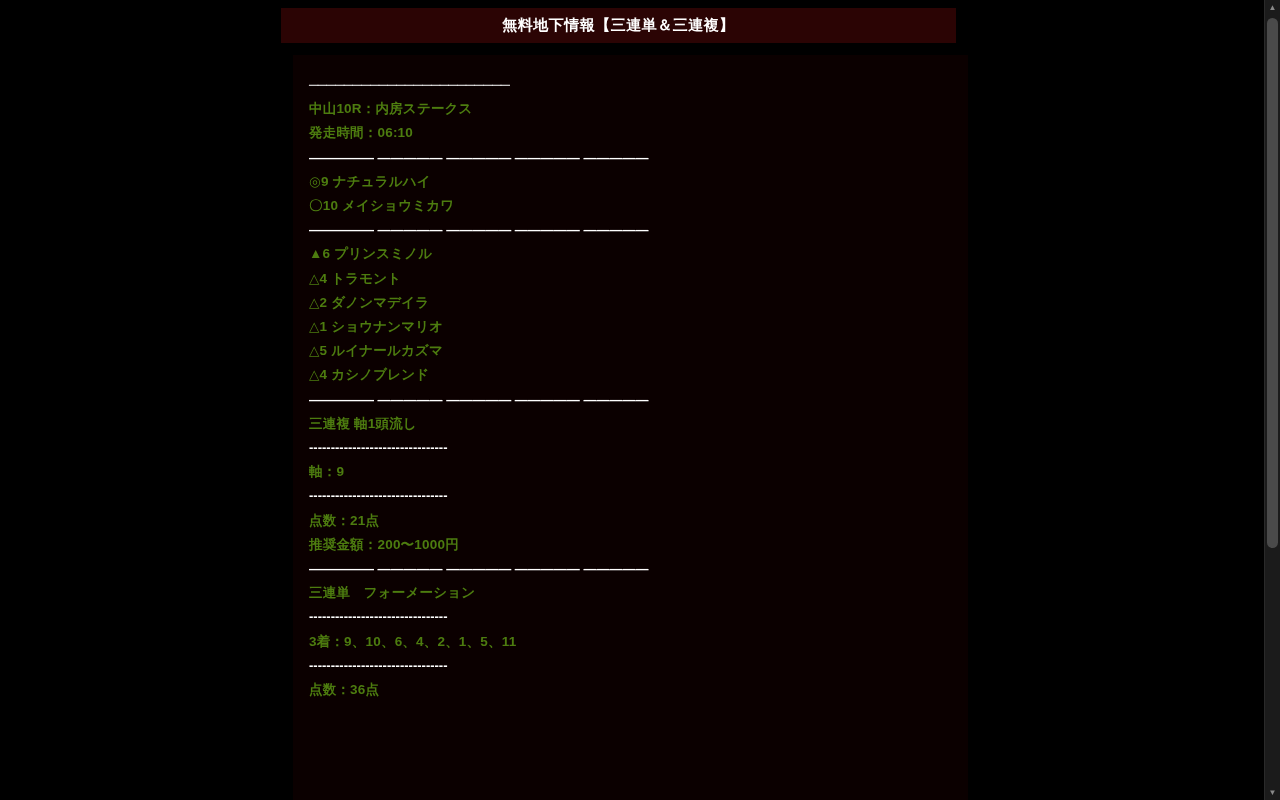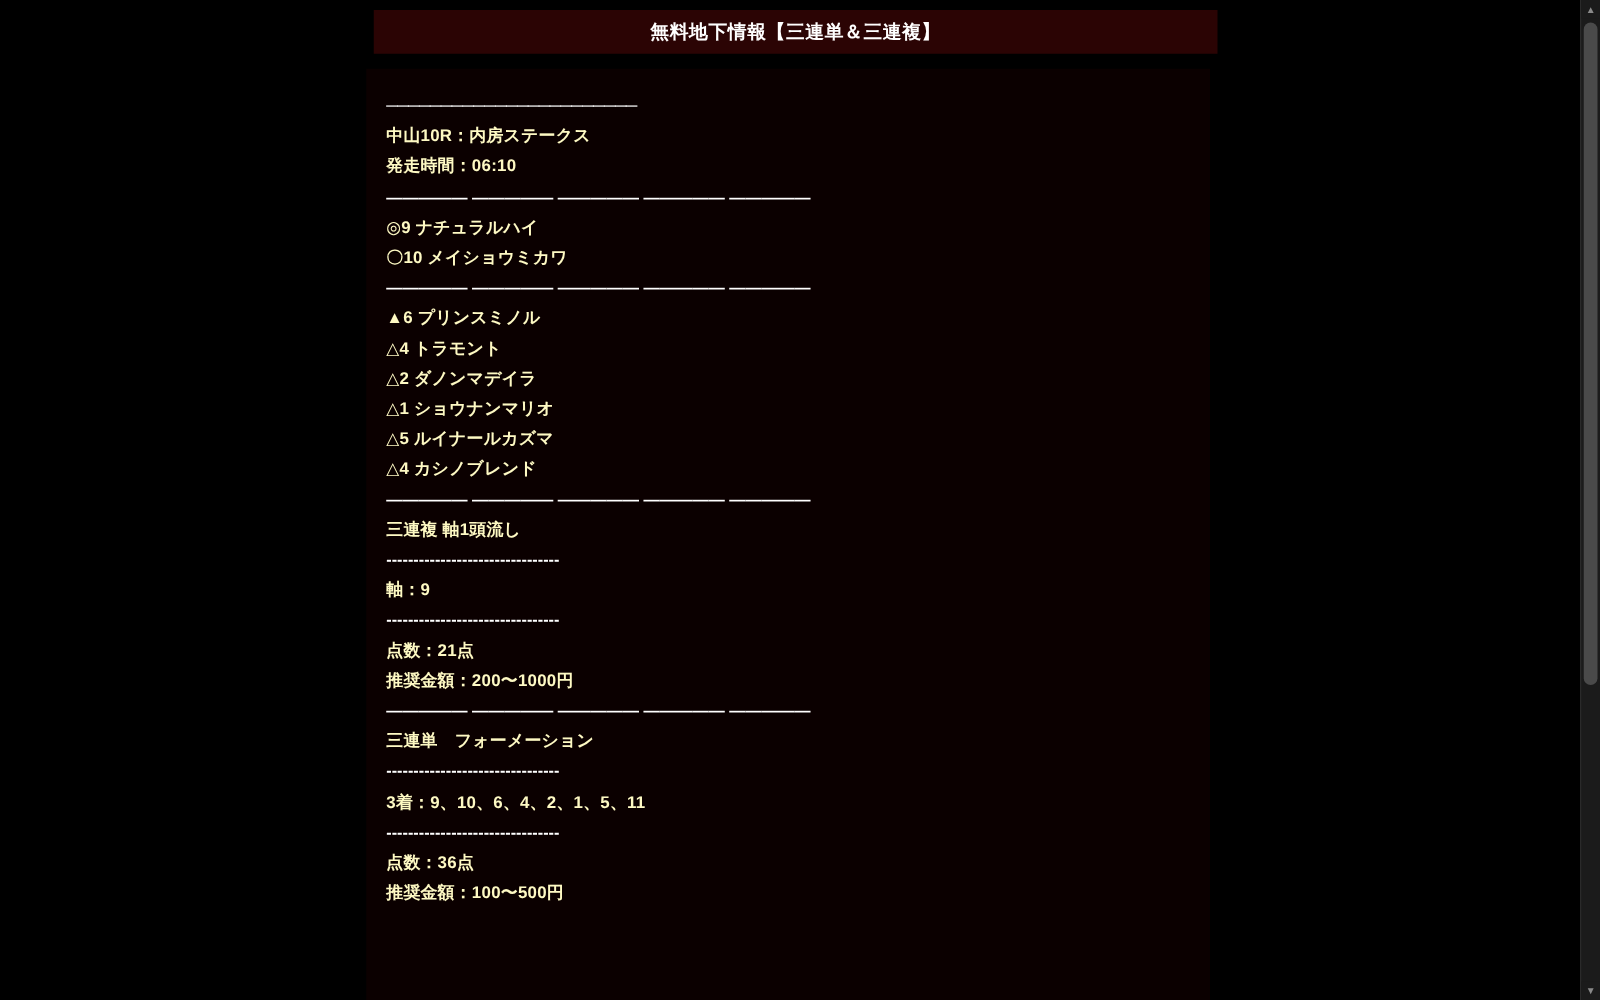--- a/index.html
+++ b/index.html
@@ -16,21 +16,21 @@
   }
   .page {
     position: relative;
     width: 1280px;
     height: 800px;
     background: #000000;
   }
   
   .banner {
     position: absolute;
-    left: 299px;
+    left: 281px;
     top: 8px;
     width: 675px;
     height: 35px;
     background: #2b0404;
     display: flex;
     align-items: center;
     justify-content: center;
   }
   .banner-title {
     font-size: 15px;
@@ -49,21 +49,21 @@
     background: #0b0000;
     overflow: hidden;
   }
   .content-inner {
     padding: 18px 14px 0 16px;
   }
   .line {
     font-size: 13.5px;
     line-height: 24.2px;
     font-weight: bold;
-    color: #fef9c3;
+    color: #4d7c0f;
     white-space: pre;
     letter-spacing: 0.2px;
   }
   .line.sep-long {
     color: #ffffff;
     letter-spacing: -0.5px;
     font-size: 13px;
   }
   .line.sep-dash {
     color: #ffffff;
@@ -149,21 +149,20 @@
       <div class="line">軸：9</div>
       <div class="line sep-dash">--------------------------------</div>
       <div class="line">点数：21点</div>
       <div class="line">推奨金額：200〜1000円</div>
       <div class="line sep-dash">――――― ――――― ――――― ――――― ―――――</div>
       <div class="line">三連単　フォーメーション</div>
       <div class="line sep-dash">--------------------------------</div>
       <div class="line">3着：9、10、6、4、2、1、5、11</div>
       <div class="line sep-dash">--------------------------------</div>
       <div class="line">点数：36点</div>
-      <div class="line">推奨金額：100〜500円</div>
     </div>
   </div>
 
   <div class="scrollbar">
     <div class="scroll-arrow up">▲</div>
     <div class="scroll-thumb"></div>
     <div class="scroll-arrow down">▼</div>
   </div>
 
 </div>

